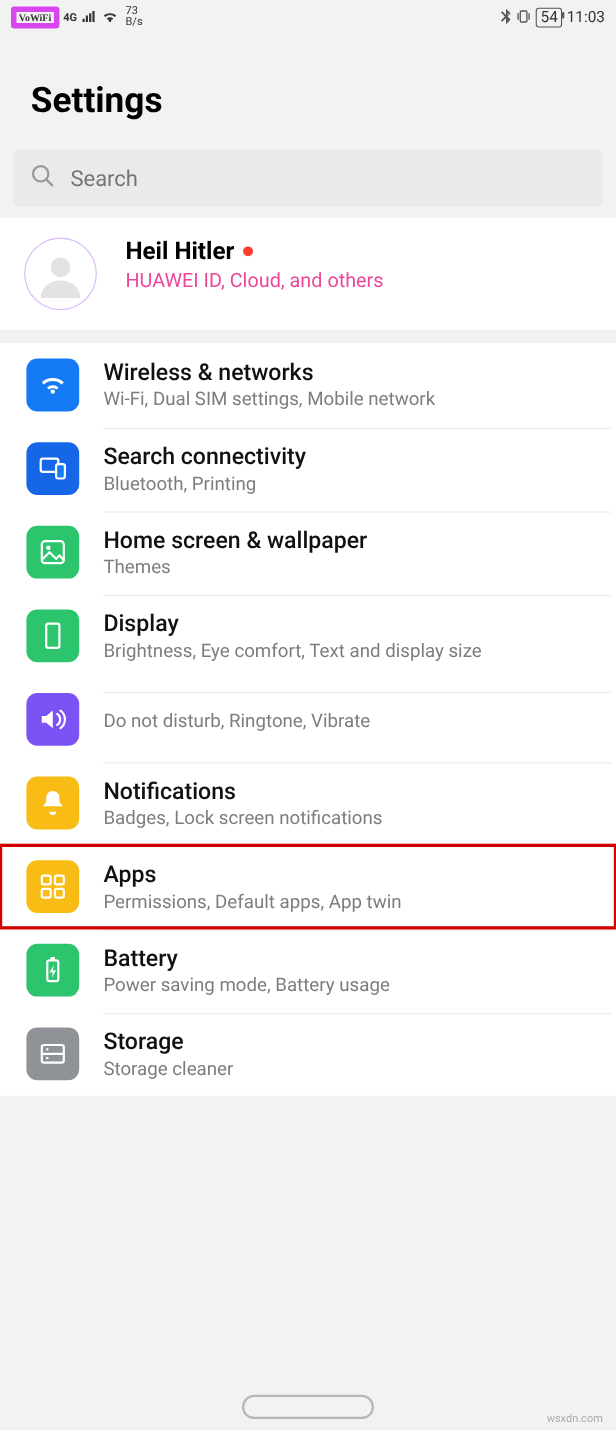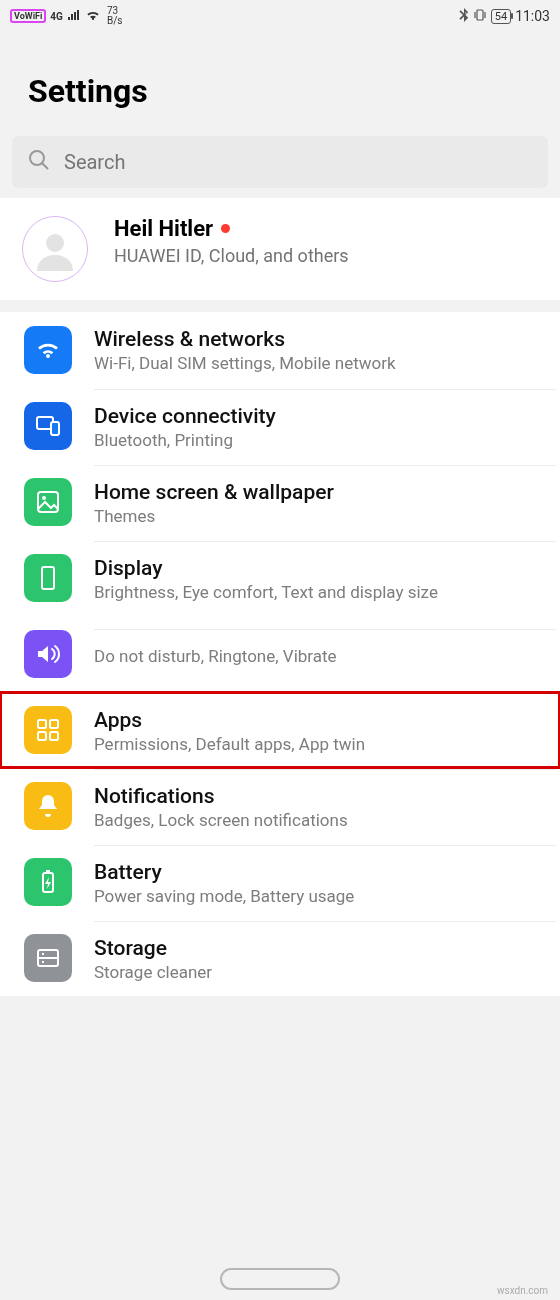--- a/index.html
+++ b/index.html
@@ -1,38 +1,38 @@
 <!DOCTYPE html>
 <html><head>
 <meta charset="utf-8">
 <style>
   * { margin: 0; padding: 0; box-sizing: border-box; font-family: -apple-system, BlinkMacSystemFont, "Segoe UI", Roboto, Helvetica, Arial, sans-serif; }
   body { width: 560px; height: 1300px; background: #f2f2f2; overflow: hidden; position: relative; }
 
   .status-bar { height: 32px; display: flex; align-items: center; padding: 0 10px; font-size: 12px; color: #333; background: #f2f2f2; }
   .status-left { display: flex; align-items: center; gap: 4px; }
   .status-right { margin-left: auto; display: flex; align-items: center; gap: 4px; }
-  .vowifi { border: 2px solid #d946ef; border-radius: 3px; padding: 0 2px; font-size: 9px; font-weight: bold; }
+  .vowifi { border: 5px solid #d946ef; border-radius: 3px; padding: 0 2px; font-size: 9px; font-weight: bold; font-family: Liberation Serif, serif; }
   .stat-stack { display: flex; flex-direction: column; line-height: 10px; font-size: 10px; margin-left: 2px; }
-  .battery-box { display:inline-block; border:1px solid #555; border-radius:3px; padding: 0 3px; font-size: 11px; position:relative; }
+  .battery-box { display:inline-block; border:1px solid #555; border-radius:3px; padding: 0 3px; font-size: 14px; position:relative; }
   .battery-box::after{ content:''; position:absolute; right:-3px; top:3px; width:2px; height:6px; background:#555; border-radius:1px;}
 
   .hdr { padding: 40px 28px 26px; }
   .hdr h1 { font-size: 32px; font-weight: 700; color: #000; }
 
   .search-wrap { padding: 0 12px 10px; }
   .search-box { background: #eaeaea; border-radius: 6px; height: 52px; display:flex; align-items:center; padding: 0 16px; gap: 14px; }
   .search-box input { border:none; background:transparent; outline:none; font-size: 20px; color:#888; flex:1; }
   .search-box svg { flex-shrink:0; }
 
   .account-row { background: #fff; padding: 18px 22px; display:flex; align-items:flex-start; gap: 26px; margin-bottom: 12px; }
   .avatar-ring { width: 66px; height: 66px; border-radius: 50%; border: 1px solid #d9b6f5; display:flex; align-items:center; justify-content:center; flex-shrink:0; }
   .account-text .name { font-size: 22px; font-weight: 700; display:flex; align-items:center; gap:8px; }
   .dot-red { width:9px; height:9px; background:#ff3b30; border-radius:50%; display:inline-block;}
-  .account-text .sub { color:#737373; font-size: 18px; margin-top: 4px;}
+  .account-text .sub { color:#ec4899; font-size: 18px; margin-top: 4px;}
 
   .list { background:#fff; }
   .item { display:flex; align-items:center; padding: 14px 4px 14px 24px; }
   .item + .item .text-area { border-top: 1px solid #ececec; }
   .icon-tile { width:48px; height:48px; border-radius:10px; display:flex; align-items:center; justify-content:center; flex-shrink:0; margin-right: 22px; }
   .text-area { flex:1; padding: 14px 16px 14px 0; margin-top:-14px; margin-bottom:-14px; padding-top:14px; padding-bottom:14px;}
   .item .title { font-size: 21px; color:#111; font-weight: 500; }
   .item .sub { font-size: 17px; color:#7d7d7d; margin-top: 2px; }
 
   .c-blue   { background:#157af6; }
@@ -136,21 +136,21 @@
       </div>
     </div>
     <div class="item">
       <div class="icon-tile c-blue2">
         <svg width="28" height="28" viewBox="0 0 28 28">
           <rect x="3" y="5" width="16" height="12" rx="2" fill="none" stroke="#fff" stroke-width="2"></rect>
           <rect x="17" y="10" width="8" height="13" rx="2" fill="#157af6" stroke="#fff" stroke-width="2"></rect>
         </svg>
       </div>
       <div class="text-area">
-        <div class="title">Device connectivity</div>
+        <div class="title">Search connectivity</div>
         <div class="sub">Bluetooth, Printing</div>
       </div>
     </div>
     <div class="item">
       <div class="icon-tile c-green">
         <svg width="28" height="28" viewBox="0 0 28 28">
           <rect x="4" y="4" width="20" height="20" rx="3" fill="none" stroke="#fff" stroke-width="2"></rect>
           <circle cx="10" cy="10" r="2" fill="#fff"></circle>
           <path d="M4 21l7-7 6 6 3-3 4 4" stroke="#fff" stroke-width="2" fill="none"></path>
         </svg>
@@ -173,48 +173,48 @@
     </div>
     <div class="item">
       <div class="icon-tile c-purple">
         <svg width="28" height="28" viewBox="0 0 28 28">
           <path d="M4 11v6h4l6 5V6l-6 5z" fill="#fff"></path>
           <path d="M18 9a6 6 0 010 10M21 6a10 10 0 010 16" stroke="#fff" stroke-width="2" fill="none" stroke-linecap="round"></path>
         </svg>
       </div>
       <div class="text-area">
         <div class="sub">Do not disturb, Ringtone, Vibrate</div>
+      </div>
+    </div>
+    <div class="item">
+      <div class="icon-tile c-yellow">
+        <svg width="28" height="28" viewBox="0 0 28 28">
+          <path d="M14 3a6 6 0 00-6 6v4l-3 4h18l-3-4V9a6 6 0 00-6-6zm0 22a3 3 0 003-3h-6a3 3 0 003 3z" fill="#fff"></path>
+        </svg>
+      </div>
+      <div class="text-area">
+        <div class="title">Notifications</div>
+        <div class="sub">Badges, Lock screen notifications</div>
       </div>
     </div>
     <div class="item highlight">
       <div class="icon-tile c-yellow2">
         <svg width="28" height="28" viewBox="0 0 28 28">
           <rect x="4" y="4" width="8" height="8" rx="1.5" fill="none" stroke="#fff" stroke-width="2"></rect>
           <rect x="16" y="4" width="8" height="8" rx="1.5" fill="none" stroke="#fff" stroke-width="2"></rect>
           <rect x="4" y="16" width="8" height="8" rx="1.5" fill="none" stroke="#fff" stroke-width="2"></rect>
           <rect x="16" y="16" width="8" height="8" rx="1.5" fill="none" stroke="#fff" stroke-width="2"></rect>
         </svg>
       </div>
       <div class="text-area">
         <div class="title">Apps</div>
         <div class="sub">Permissions, Default apps, App twin</div>
       </div>
     </div>
     <div class="item">
-      <div class="icon-tile c-yellow">
-        <svg width="28" height="28" viewBox="0 0 28 28">
-          <path d="M14 3a6 6 0 00-6 6v4l-3 4h18l-3-4V9a6 6 0 00-6-6zm0 22a3 3 0 003-3h-6a3 3 0 003 3z" fill="#fff"></path>
-        </svg>
-      </div>
-      <div class="text-area">
-        <div class="title">Notifications</div>
-        <div class="sub">Badges, Lock screen notifications</div>
-      </div>
-    </div>
-    <div class="item">
       <div class="icon-tile c-green3">
         <svg width="28" height="28" viewBox="0 0 28 28">
           <rect x="9" y="5" width="10" height="19" rx="2" fill="none" stroke="#fff" stroke-width="2"></rect>
           <rect x="12" y="2" width="4" height="3" fill="#fff"></rect>
           <path d="M15 9l-4 7h3l-1 5 4-7h-3z" fill="#fff"></path>
         </svg>
       </div>
       <div class="text-area">
         <div class="title">Battery</div>
         <div class="sub">Power saving mode, Battery usage</div>

